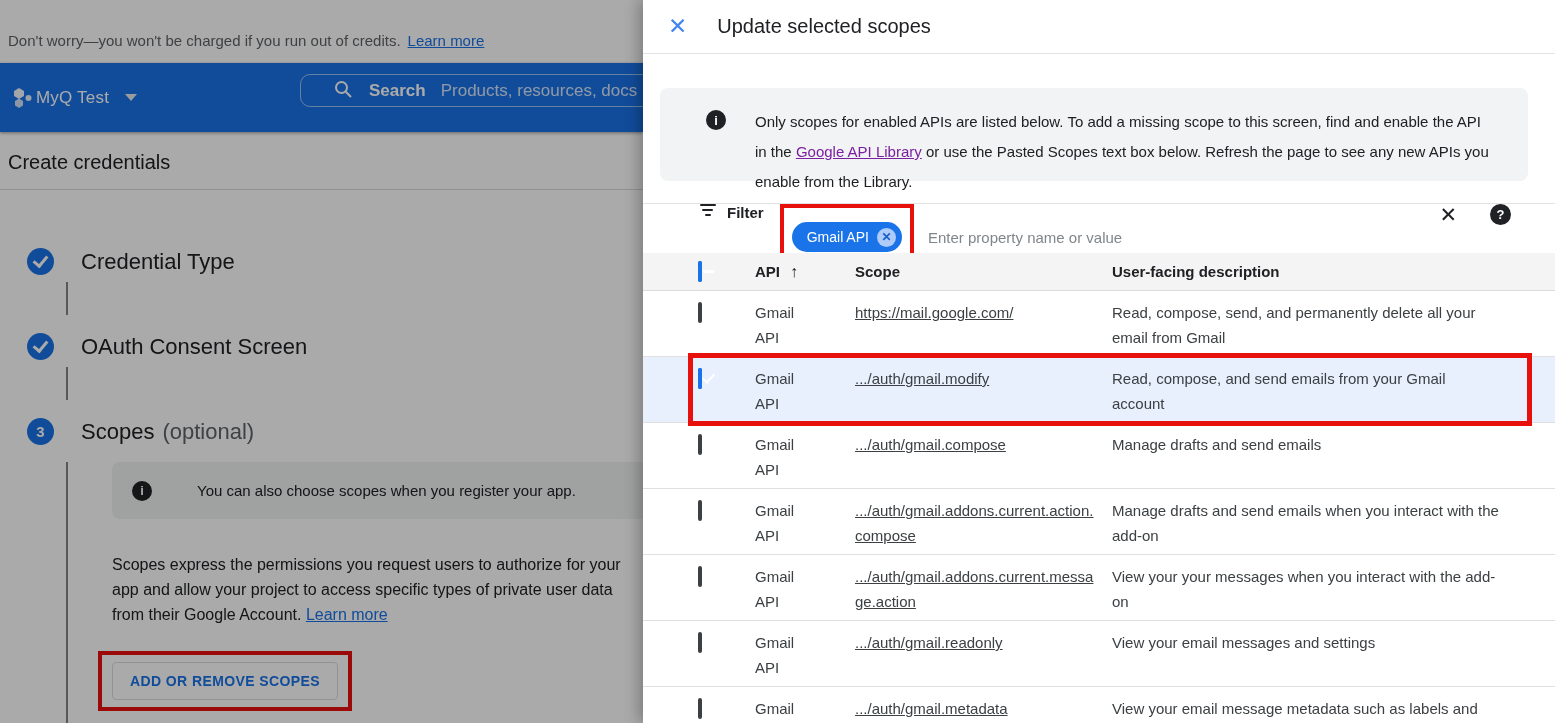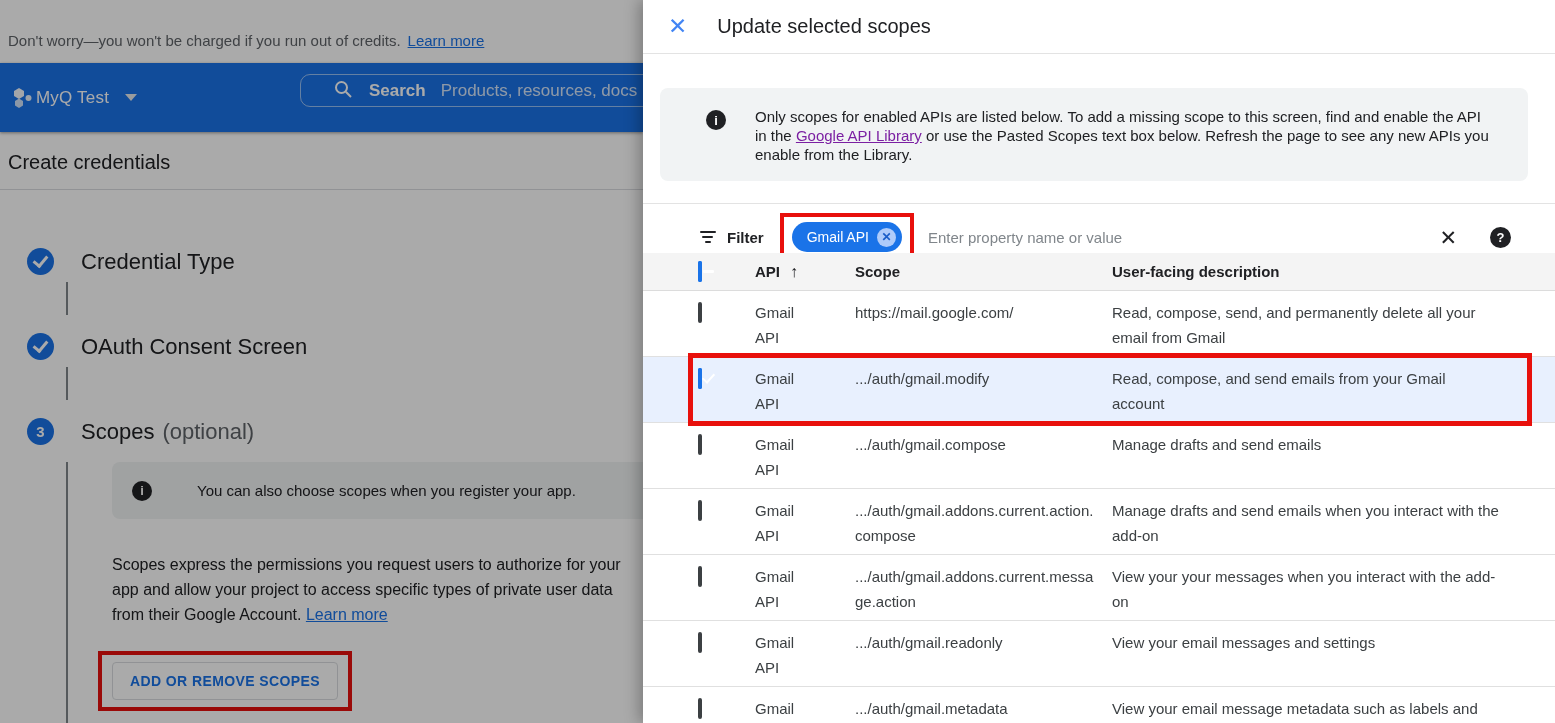--- a/index.html
+++ b/index.html
@@ -47,24 +47,24 @@
   .info-dot { width:20px; height:20px; border-radius:50%; background:#202124; color:#fff; font-size:13px; font-weight:700; display:flex; align-items:center; justify-content:center; flex:0 0 20px; font-style:normal; }
 
   
   .panel { position:absolute; left:643px; top:0; width:912px; height:723px; background:#fff; z-index:10; box-shadow:-4px 0 14px rgba(0,0,0,.28); }
   .panel-header { position:absolute; top:0; left:0; right:0; height:54px; border-bottom:1px solid #e3e3e3; display:flex; align-items:center; }
   .close-x { margin-left:25px; color:#4285f4; font-size:23px; font-weight:500; line-height:1; cursor:pointer; }
   .panel-title { margin-left:30px; font-size:20px; color:#202124; }
 
   .info-card { position:absolute; top:88px; left:17px; width:868px; height:93px; background:#f1f3f4; border-radius:8px; display:flex; padding:19px 0 0 46px; }
   .info-card .info-dot { margin-top:3px; }
-  .info-card-text { margin-left:29px; font-size:15px; line-height:19px; color:#202124; max-width:740px; }
+  .info-card-text { margin-left:29px; font-size:15px; line-height:30px; color:#202124; max-width:740px; }
   .info-card-text a { color:#7b1fa2; text-decoration:underline; cursor:pointer; }
 
-  .filter-bar { position:absolute; top:203px; left:0; right:0; height:68px; border-top:1px solid #e3e3e3; border-bottom:1px solid #e3e3e3; display:flex; align-items:center; padding:0 44px 0 57px; }
+  .filter-bar { position:absolute; top:203px; left:0; right:0; height:68px; border-top:1px solid #e3e3e3; border-bottom:1px solid #e3e3e3; display:flex; padding:0 44px 0 57px; }
   .filter-icon { display:flex; flex-direction:column; gap:3px; width:16px; }
   .filter-icon span { height:2px; background:#202124; border-radius:1px; }
   .filter-icon span:nth-child(1){ width:16px; } .filter-icon span:nth-child(2){ width:11px; margin-left:2px;} .filter-icon span:nth-child(3){ width:6px; margin-left:5px;}
   .filter-label { font-size:15px; font-weight:700; color:#202124; margin-left:11px; }
   .chip-outline { border:4px solid #e8100c; padding:5px 8px; margin-left:16px; display:flex; align-items:center; }
   .chip { height:30px; background:#1a73e8; border-radius:15px; display:flex; align-items:center; padding:0 6px 0 15px; cursor:default; }
   .chip-label { color:#fff; font-size:14px; font-weight:500; }
   .chip-remove { width:19px; height:19px; border-radius:50%; background:#aecbfa; color:#1a5dc8; font-size:12px; font-weight:700; display:flex; align-items:center; justify-content:center; margin-left:8px; cursor:pointer; }
   .filter-input { border:none; outline:none; flex:1; margin-left:14px; font-family:"Liberation Sans",sans-serif; font-size:15px; color:#8b5cf6; background:transparent; }
   .filter-input::placeholder { color:#80868b; opacity:1; }
@@ -73,21 +73,21 @@
 
   .grid-row { display:grid; grid-template-columns:57px 100px 257px 1fr; padding-left:55px; }
   .table-head { position:absolute; top:253px; left:0; right:0; height:38px; background:#f4f4f4; border-bottom:1px solid #dcdcdc; align-items:center; font-size:15px; font-weight:700; color:#202124; }
   .sort-arrow { font-weight:600; font-size:16px; margin-left:10px; color:#202124; }
 
   .rows { position:absolute; top:291px; left:0; right:0; }
   .t-row { position:relative; min-height:61px; padding-top:9px; padding-bottom:6px; border-bottom:1px solid #e0e0e0; font-size:15px; line-height:25px; color:#3c4043; }
   .t-row.selected { background:#e8f0fe; }
   .t-row.selected::after { content:""; position:absolute; left:45px; right:23px; top:-4px; bottom:-4px; border:5px solid #e8100c; pointer-events:none; z-index:3; }
   .cell-api { max-width:50px; }
-  .cell-scope { overflow-wrap:anywhere; padding-right:14px; }
+  .cell-scope { overflow-wrap:anywhere; padding-right:14px;text-decoration:underline; }
   .cell-desc { padding-right:55px; }
 
   .cb { position:relative; width:18px; height:18px; border:2px solid #3c4043; border-radius:2px; background:#fff; margin-top:4px; cursor:pointer; }
   .cb.checked, .cb.indet { background:#1a73e8; border-color:#1a73e8; }
   .cb.checked::after { content:""; position:absolute; left:5px; top:1px; width:5px; height:10px; border:solid #fff; border-width:0 2.5px 2.5px 0; transform:rotate(42deg); }
   .cb.indet::after { content:""; position:absolute; left:3px; top:6.5px; width:11px; height:3px; background:#fff; border-radius:1px; }
   .table-head .cb { margin-top:0; }
 </style>
 </head>
 <body>

